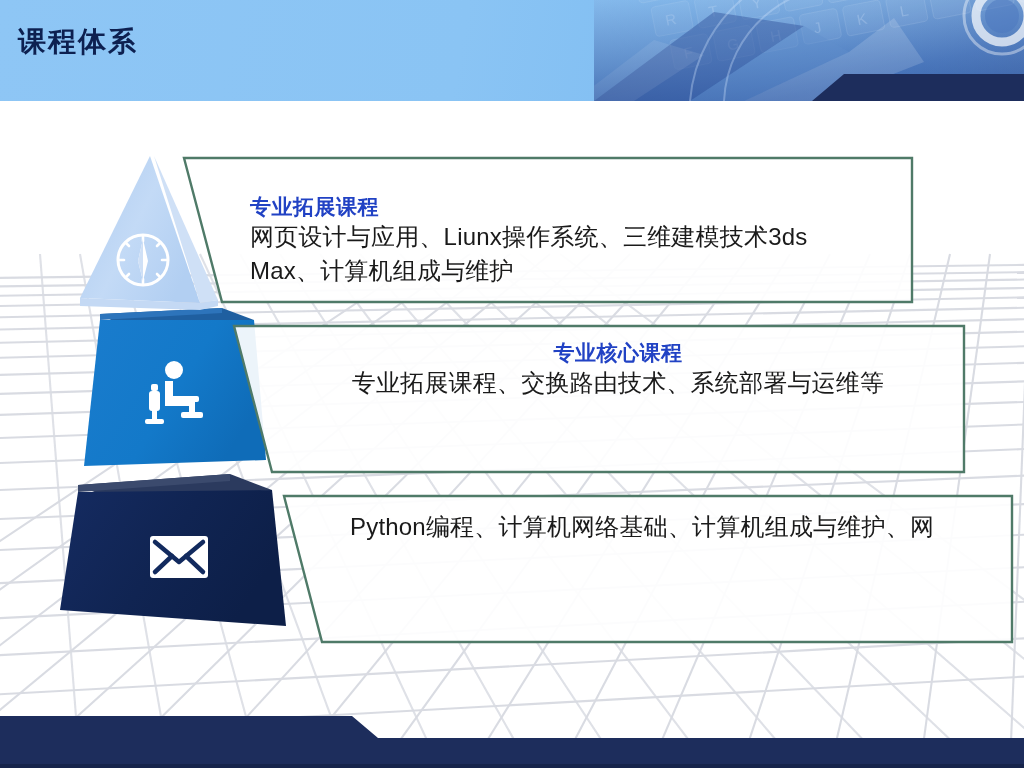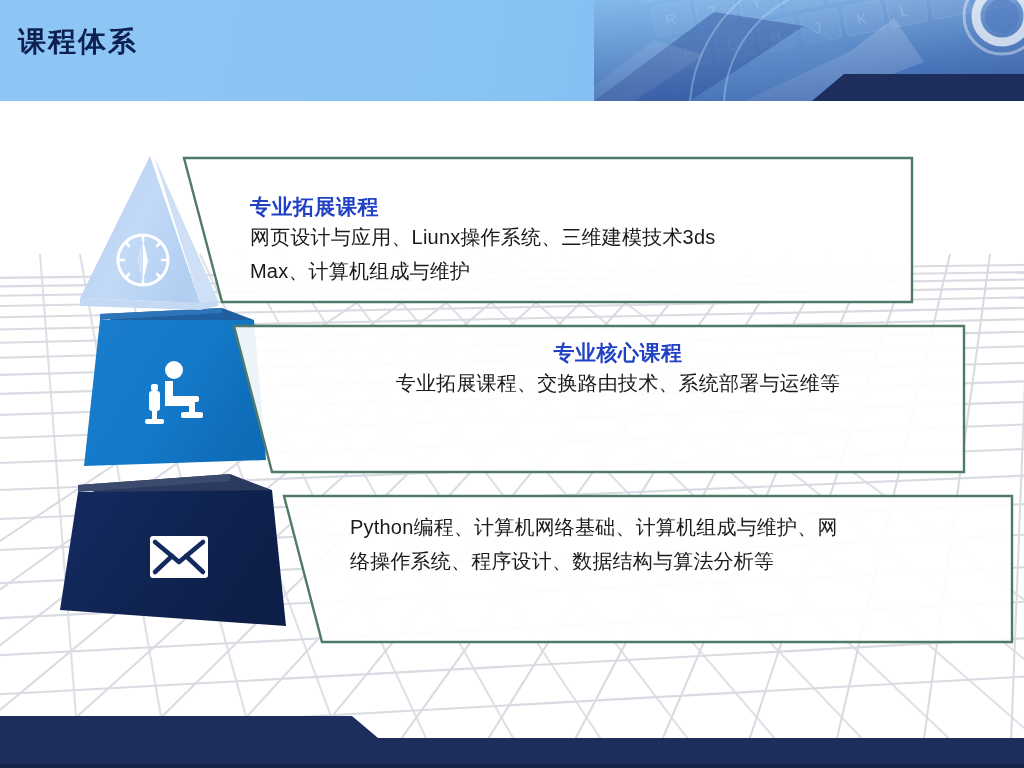--- a/index.html
+++ b/index.html
@@ -105,21 +105,21 @@
   }
   .box-title {
     font-size: 21px;
     font-weight: bold;
     color: #2142c4;
     letter-spacing: 0.5px;
     white-space: nowrap;
     line-height: 26px;
   }
   .box-body {
-    font-size: 20px;
+    font-size: 24px;
     color: #1a1a1a;
     line-height: 34px;
     letter-spacing: 0.2px;
   }
 
   #box1 { left: 178px; top: 152px;  width: 740px; height: 156px; }
   #box1 .box-text { left: 72px; top: 24px; width: 632px; margin-top: 18px; }
 
   #box2 { left: 228px; top: 320px;  width: 742px; height: 158px; text-align: center; }
   #box2 .box-text { left: 72px; top: 20px; width: 636px; }
@@ -417,21 +417,20 @@
     </div>
   </div>
 
   <div class="box" id="box3">
     <svg class="box-frame" width="740" height="158" viewBox="0 0 740 158" xmlns="http://www.w3.org/2000/svg">
       <polygon points="6,6 734,6 734,152 44,152" fill="#ffffff" fill-opacity="0.92" stroke="#4f7a68" stroke-width="2.4" stroke-linejoin="miter"></polygon>
     </svg>
     <div class="box-text">
       <div class="box-body">
         <span class="box-body-line">Python编程、计算机网络基础、计算机组成与维护、网</span>
-        <span class="box-body-line">络操作系统、程序设计、数据结构与算法分析等</span>
       </div>
     </div>
   </div>
 
   <div class="bottom-bar">
     <svg width="1024" height="56" viewBox="0 0 1024 56" xmlns="http://www.w3.org/2000/svg">
       <polygon points="0,4 352,4 378,26 1024,26 1024,52 0,52" fill="#1d2d5c"></polygon>
       <rect x="0" y="52" width="1024" height="4" fill="#16244b"></rect>
     </svg>
   </div>

